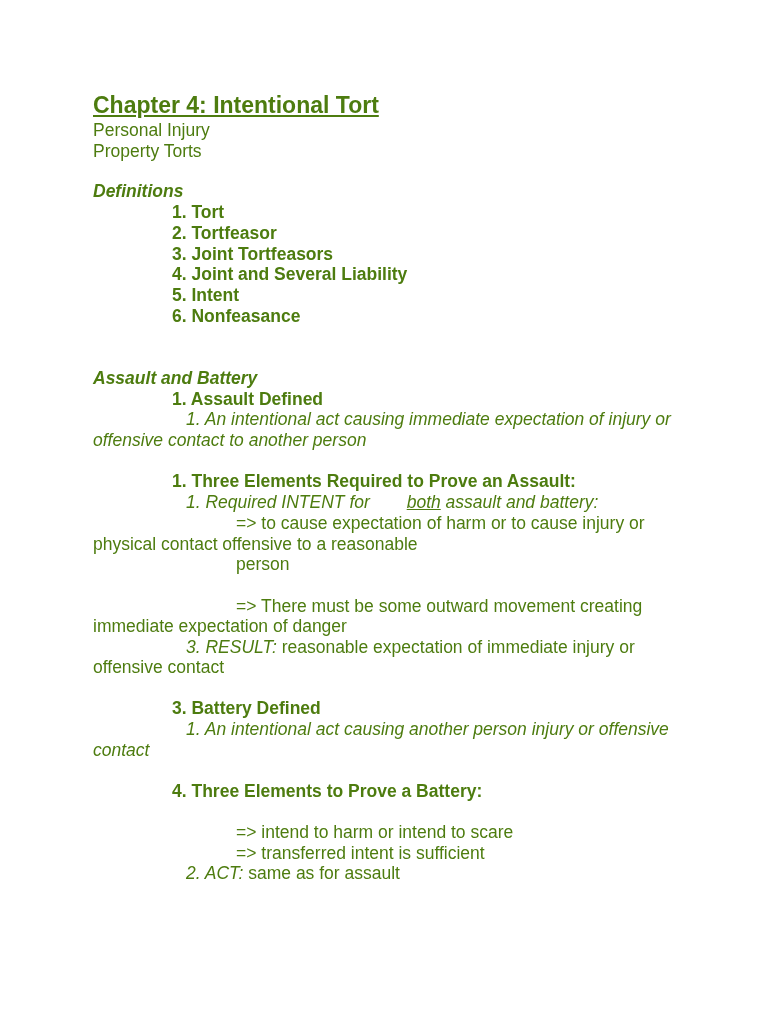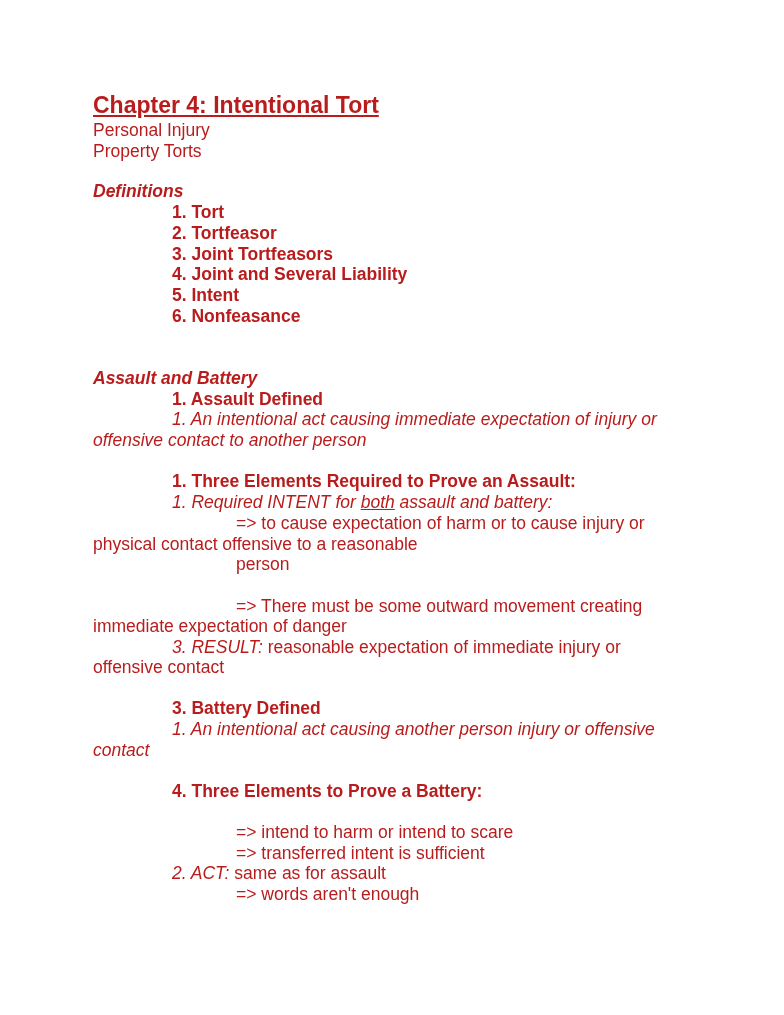--- a/index.html
+++ b/index.html
@@ -1,29 +1,29 @@
 <!DOCTYPE html>
 <html><head>
   <meta charset="utf-8">
   <style>
     html, body { margin: 0; padding: 0; background: #ffffff; }
     body { width: 784px; height: 1015px; position: relative; overflow: hidden; }
     .page {
       position: absolute; left: 0; top: 0; width: 784px; height: 1015px;
-      font-family: "Liberation Sans", sans-serif; color: #b91c1c; font-size: 17.5px;
+      font-family: "Liberation Sans", sans-serif; color: #4d7c0f; font-size: 17.5px;
     }
     .ln { position: absolute; white-space: nowrap; line-height: 20px; }
     .title { font-size: 23px; font-weight: bold; text-decoration: underline; line-height: 26px; }
     .b { font-weight: bold; margin-left: 34px; }
     .bi { font-weight: bold; font-style: italic; text-align: center; }
     .i { font-style: italic; }
-    .u { text-decoration: underline; }
+    .u { text-decoration: underline; margin-left: 32px; }
     .x0 { left: 93px; }
     .x1 { left: 138px; }
-    .x2 { left: 172px; }
+    .x2 { left: 186px; }
     .x3 { left: 236px; }
   </style>
 </head>
 <body>
 
 <div class="page">
   <div class="ln title x0" style="top:92px">Chapter 4: Intentional Tort</div>
   <div class="ln x0" style="top:120px">Personal Injury</div>
   <div class="ln x0" style="top:141px">Property Torts</div>
 
@@ -51,14 +51,13 @@
   <div class="ln x0" style="top:657px">offensive contact</div>
 
   <div class="ln b x1" style="top:698px">3. Battery Defined</div>
   <div class="ln i x2" style="top:719px">1. An intentional act causing another person injury or offensive</div>
   <div class="ln i x0" style="top:740px">contact</div>
 
   <div class="ln b x1" style="top:781px">4. Three Elements to Prove a Battery:</div>
   <div class="ln x3" style="top:822px">=&gt; intend to harm or intend to scare</div>
   <div class="ln x3" style="top:843px">=&gt; transferred intent is sufficient</div>
   <div class="ln x2" style="top:863px"><span class="i">2. ACT:</span><span> same as for assault</span></div>
-  <div class="ln x3" style="top:884px">=&gt; words aren't enough</div>
 </div>
 
 </body></html>

